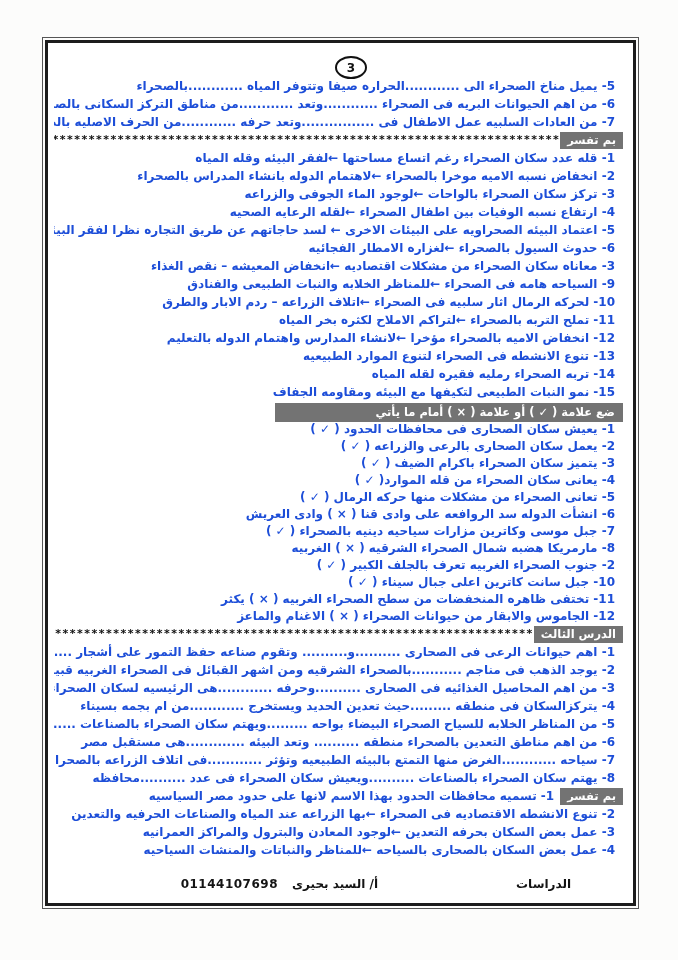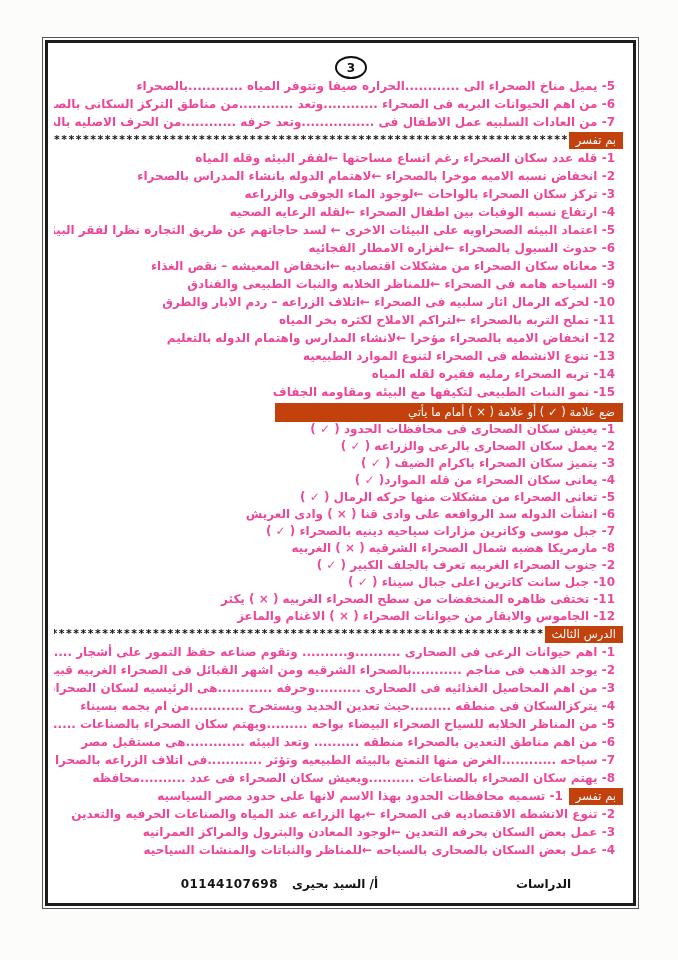--- a/index.html
+++ b/index.html
@@ -16,31 +16,31 @@
   .page-oval {
     position:absolute; top:13px; right:45.5%;
     width:32px; height:23px;
     border:2px solid #111; border-radius:50%;
     display:flex; align-items:center; justify-content:center;
     font-size:12px; font-weight:700; color:#111;
     background:#fff;
   }
   .line {
     direction:rtl; text-align:right;
-    font-size:12px; font-weight:700; color:#ec4899;
+    font-size:12px; font-weight:700; color:#1d4ed8;
     line-height:18px; white-space:nowrap; overflow:hidden;
     padding-right:8px;
   }
   .tight .line { line-height:17px; }
   .sep {
     display:flex; flex-direction:row; align-items:center;
     direction:rtl; line-height:18px; height:18px; overflow:hidden;
   }
   .black-box {
-    background:#c2410c; color:#fff; font-size:11.5px; font-weight:400;
+    background:#737373; color:#fff; font-size:11.5px; font-weight:700;
     padding:1px 7px 2px 7px; flex:0 0 auto; line-height:14px;
   }
   .stars {
     flex:1 1 auto; overflow:hidden; white-space:nowrap;
     font-size:11px; font-weight:700; color:#111; letter-spacing:1.5px;
     line-height:18px;
   }
   .bar-line { direction:rtl; text-align:right; line-height:20px; height:20px; }
   .bar-line .black-box { display:inline-block; min-width:348px; text-align:right; padding:2px 8px 3px 24px; }
   .label-item-row { display:flex; direction:rtl; align-items:center; gap:6px; line-height:18px; }

